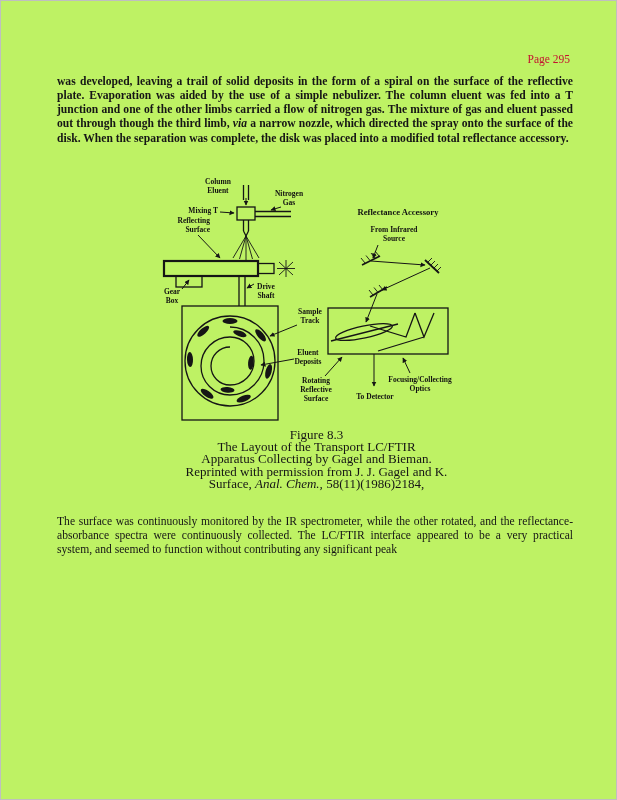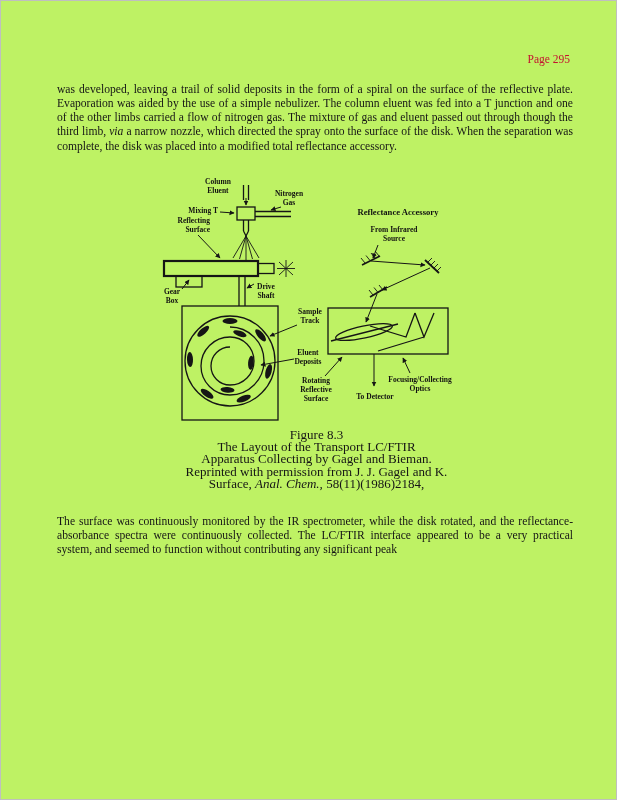--- a/index.html
+++ b/index.html
@@ -16,21 +16,21 @@
   }
   .page-number {
     position: absolute; top: 52px; right: 46px;
     font-size: 11.5px;
   }
   .para {
     position: absolute; left: 56px; width: 516px;
     font-size: 11.6px; line-height: 14.3px;
     text-align: justify;
   }
-  #para1 { top: 70px; }
+  #para1 { top: 62px; font-weight: bold; }
   #para2 { top: 502px; }
   .figure { position: absolute; top: 172px; left: 8px; width: 100%; }
   .figure svg { display: block; margin: 0 auto; }
   .caption { margin-top: 6px; text-align: center; font-size: 13px; line-height: 12.2px; }
   .lbl { font-family: "Liberation Serif", serif; font-weight: bold; font-size: 7.5px; fill: #111; }
   .ttl { font-family: "Liberation Serif", serif; font-weight: bold; font-size: 8.6px; fill: #111; }
   .ln  { stroke: #151515; fill: none; stroke-width: 1.3; }
   .ln2 { stroke-width: 2.2; }
   .mr  { stroke: #151515; stroke-width: 1.8; }
   .hx  { stroke: #151515; stroke-width: 0.9; }
@@ -176,15 +176,15 @@
 
     <div class="caption">
       <div>Figure 8.3</div>
       <div>The Layout of the Transport LC/FTIR</div>
       <div>Apparatus Collecting by Gagel and Bieman.</div>
       <div>Reprinted with permission from J. J. Gagel and K.</div>
       <div><span>Surface, </span><i>Anal. Chem.,</i><span> </span><b>58</b><span>(11)(1986)2184,</span></div>
     </div>
   </div>
 
-  <p class="para" id="para2">The surface was continuously monitored by the IR spectrometer, while the disk rotated, and the reflectance-absorbance spectra were continuously collected. The LC/FTIR interface appeared to be a very practical system, and seemed to function without contributing any significant peak</p>
+  <p class="para" id="para2">The surface was continuously monitored by the IR spectrometer, while the other rotated, and the reflectance-absorbance spectra were continuously collected. The LC/FTIR interface appeared to be a very practical system, and seemed to function without contributing any significant peak</p>
 
 </div>
 
 </body></html>

